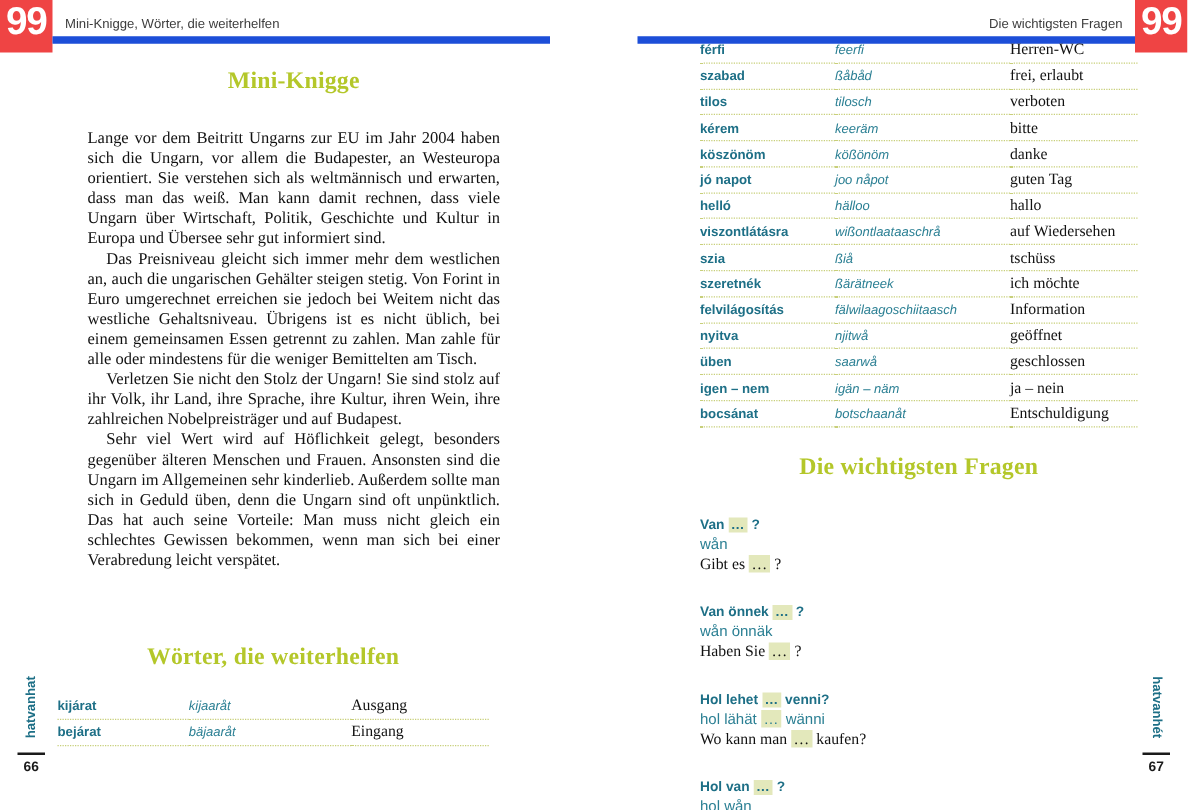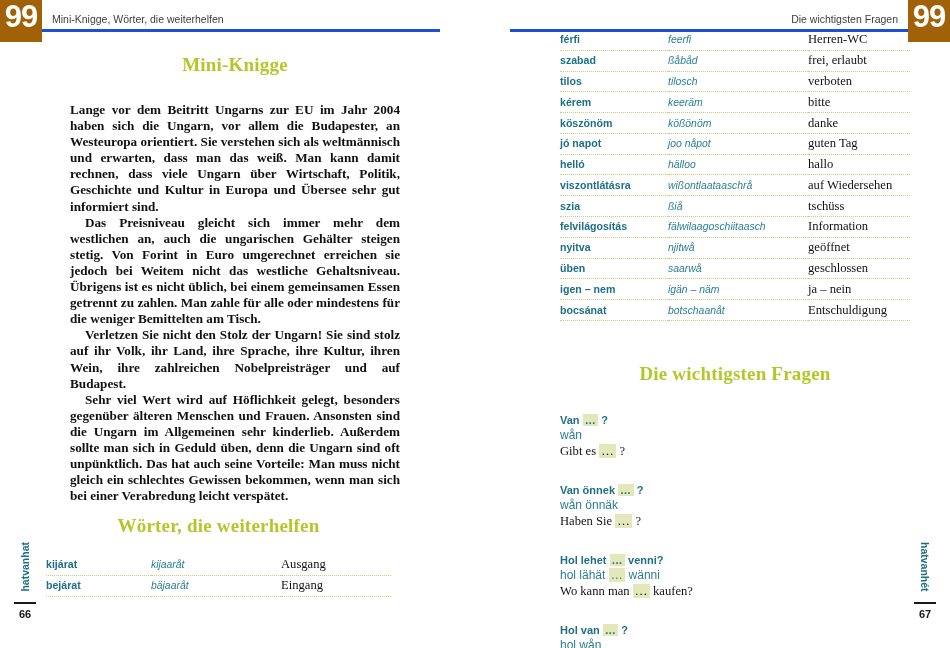--- a/index.html
+++ b/index.html
@@ -37,42 +37,42 @@
     height: 42px;
     display: flex;
     align-items: flex-start;
   }
   .runhead-left { left: 0; width: 440px; }
   .runhead-right { right: 0; width: 440px; }
 
   .quote-block {
     width: 42px;
     height: 42px;
-    background: #a16207;
+    background: #ef4444;
     color: #ffffff;
     font-family: "Liberation Sans", sans-serif;
     font-size: 31px;
     font-weight: bold;
     line-height: 30px;
     text-align: center;
     flex: 0 0 42px;
   }
   .quote-block span { display: block; margin-top: 2px; letter-spacing: -1px;}
 
   .runhead-text-wrap {
     flex: 1 1 auto;
     padding-top: 13px;
     box-sizing: border-box;
   }
   .runhead-text {
     font-family: "Liberation Sans", sans-serif;
     font-size: 10.5px;
     color: #3d3d3d;
     padding: 0 8px 4px 10px;
-    border-bottom: 3px solid #1d4ed8;
+    border-bottom: 6px solid #1d4ed8;
   }
   .runhead-left .runhead-text { text-align: left; }
   .runhead-right .runhead-text { text-align: right; padding-right: 10px; }
 
   
   h2.sec-title {
     font-family: "Liberation Serif", serif;
     font-weight: bold;
     font-size: 19px;
     color: #b4c72a;
@@ -82,21 +82,21 @@
   }
 
   
   .bodytext {
     font-size: 13.2px;
     line-height: 16.1px;
     text-align: justify;
     color: #111111;
     margin: 0;
   }
-  .bodytext p { margin: 0; font-weight: bold; }
+  .bodytext p { margin: 0; }
   .bodytext p + p { text-indent: 15px; }
 
   
   table.vocab {
     width: 100%;
     border-collapse: collapse;
     font-size: 0;
   }
   table.vocab tr td {
     padding: 2.4px 0 2.4px 0;
@@ -310,20 +310,25 @@
             <td class="hu">viszontlátásra</td>
             <td class="pr">wißontlaataaschrå</td>
             <td class="de">auf Wiedersehen</td>
           </tr>
           <tr>
             <td class="hu">szia</td>
             <td class="pr">ßiå</td>
             <td class="de">tschüss</td>
           </tr>
           <tr>
+            <td class="hu">szeretnék</td>
+            <td class="pr">ßärätneek</td>
+            <td class="de">ich möchte</td>
+          </tr>
+          <tr>
             <td class="hu">felvilágosítás</td>
             <td class="pr">fälwilaagoschiitaasch</td>
             <td class="de">Information</td>
           </tr>
           <tr>
             <td class="hu">nyitva</td>
             <td class="pr">njitwå</td>
             <td class="de">geöffnet</td>
           </tr>
           <tr>

